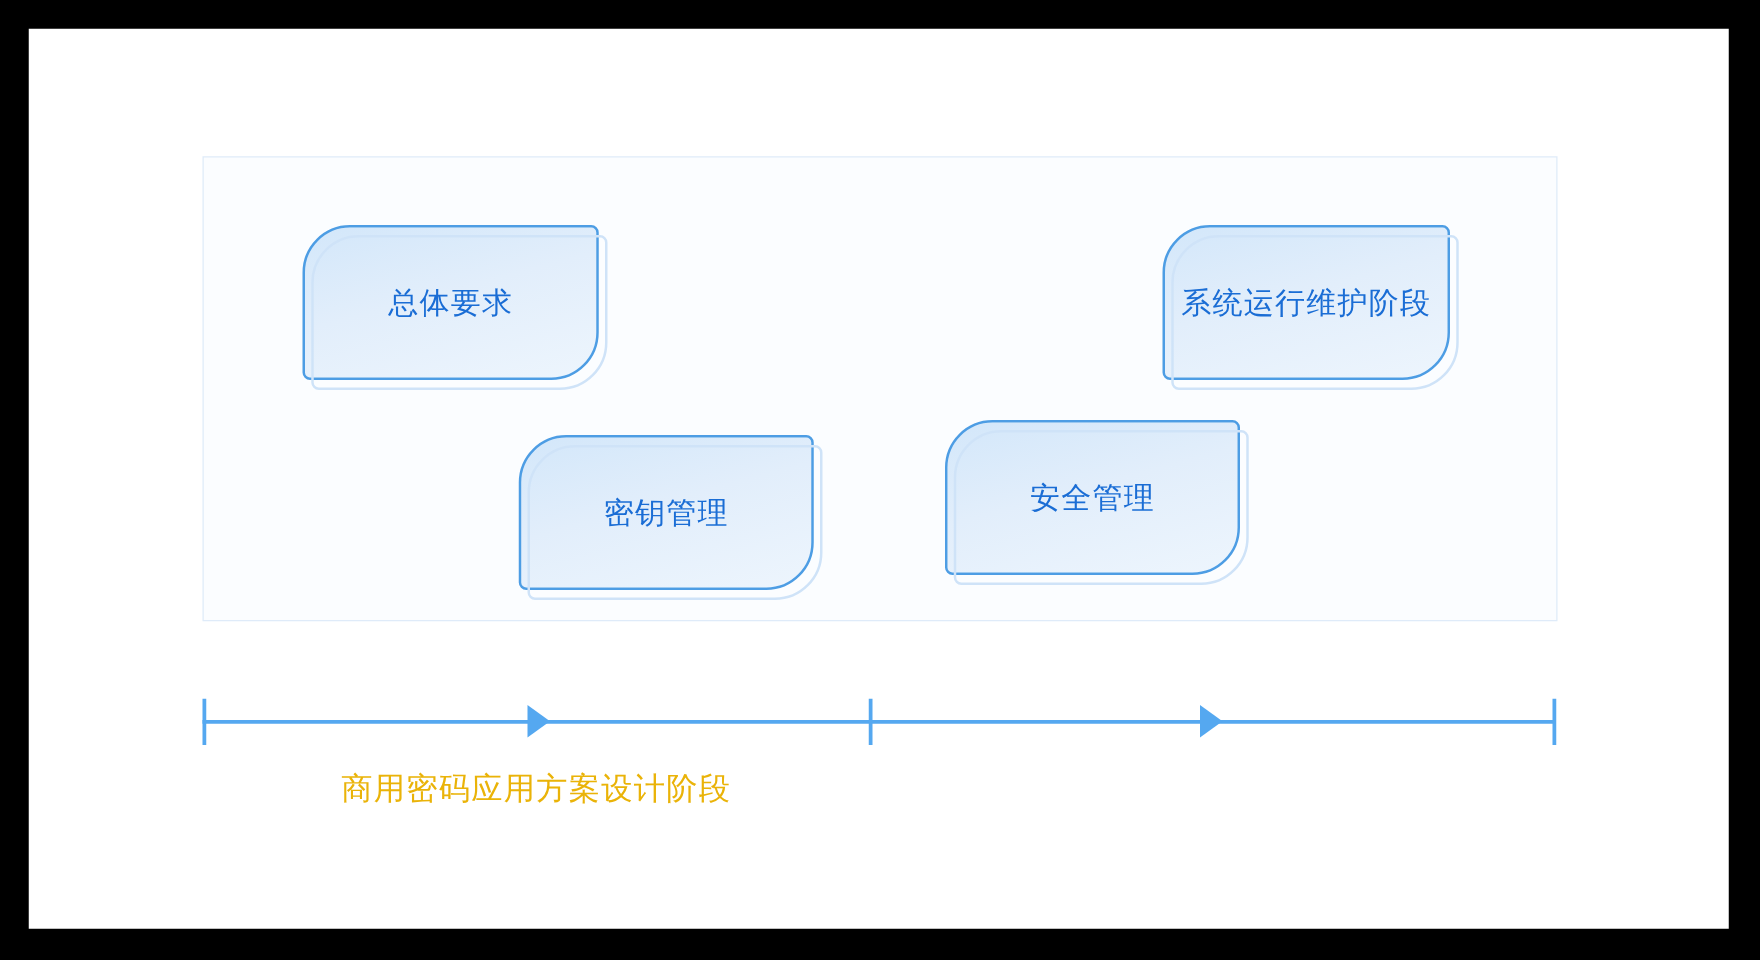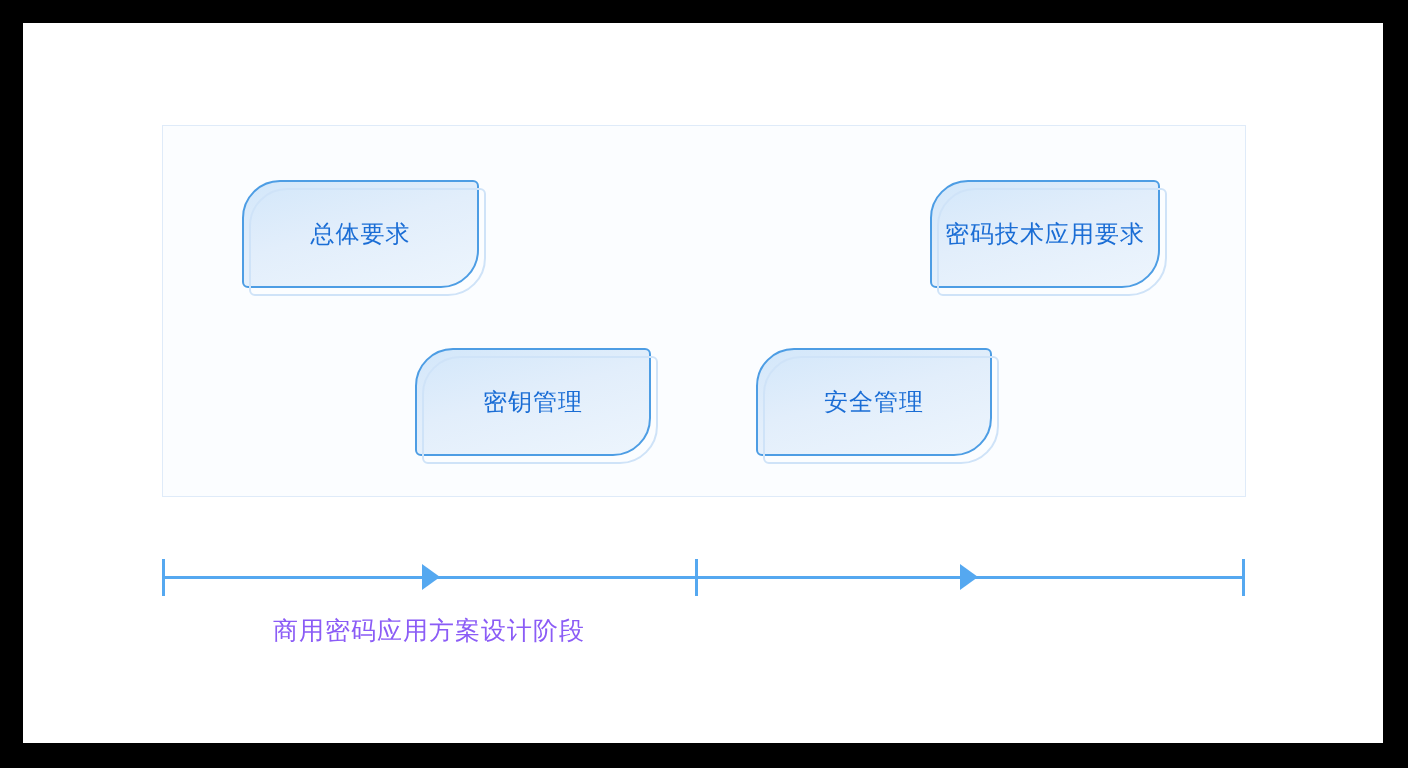--- a/index.html
+++ b/index.html
@@ -13,41 +13,41 @@
   }
   .page{
     position:absolute;left:23px;top:23px;width:1360px;height:720px;
     background:#ffffff;
   }
   .panel{
     position:absolute;left:162px;top:125px;width:1084px;height:372px;
     background:#fbfdff;border:1px solid #dfebf9;box-sizing:border-box;
   }
   .req-box{
-    position:absolute;height:108px;box-sizing:border-box;
+    position:absolute;height:124px;box-sizing:border-box;
     border:2px solid #4d9de4;
     border-radius:38px 6px 38px 6px;
     background:linear-gradient(165deg,#d3e7fa 0%,#e2eefb 45%,#edf5fd 100%);
     display:flex;align-items:center;justify-content:center;
     z-index:1;
     text-align:center;
   }
   .req-box::before{
     content:"";position:absolute;left:5px;top:6px;right:-9px;bottom:-10px;
     border:2px solid #cfe3f8;border-radius:38px 6px 38px 6px;
     background:transparent;z-index:-1;
   }
   .req-box .label{
     color:#1a6dd5;font-size:24px;letter-spacing:1px;white-space:nowrap;
   }
   .box-1{left:242px;top:180px;width:237px;}
   .box-2{left:584px;top:179px;width:238px;}
   .box-3{left:930px;top:180px;width:230px;}
   .box-4{left:415px;top:348px;width:236px;}
-  .box-5{left:756px;top:348px;width:236px;}
+  .box-5{left:756px;top:336px;width:236px;}
 
   .timeline-line{
     position:absolute;left:162px;top:576px;width:1082px;height:3px;
     background:#55a8f0;
   }
   .tick{
     position:absolute;top:559px;width:3px;height:37px;background:#55a8f0;
   }
   .tick-start{left:162px;}
   .tick-mid{left:695px;}
@@ -55,38 +55,38 @@
   .arrow{
     position:absolute;top:564px;width:0;height:0;
     border-top:13px solid transparent;
     border-bottom:13px solid transparent;
     border-left:18px solid #55a8f0;
   }
   .arrow-1{left:422px;}
   .arrow-2{left:960px;}
   .phase-label{
     position:absolute;top:614px;text-align:center;
-    color:#8b5cf6;font-size:25px;letter-spacing:1px;white-space:nowrap;
+    color:#eab308;font-size:25px;letter-spacing:1px;white-space:nowrap;
   }
   .phase-label-1{left:162px;width:534px;}
   .phase-label-2{left:696px;width:548px;}
 </style>
 </head>
 <body>
 
 <div class="stage">
   <div class="page"></div>
 
   <div class="panel"></div>
 
   <div class="req-box box-1">
     <span class="label">总体要求</span>
   </div>
   <div class="req-box box-3">
-    <span class="label">密码技术应用要求</span>
+    <span class="label">系统运行维护阶段</span>
   </div>
   <div class="req-box box-4">
     <span class="label">密钥管理</span>
   </div>
   <div class="req-box box-5">
     <span class="label">安全管理</span>
   </div>
 
   <div class="timeline-line"></div>
   <div class="tick tick-start"></div>

